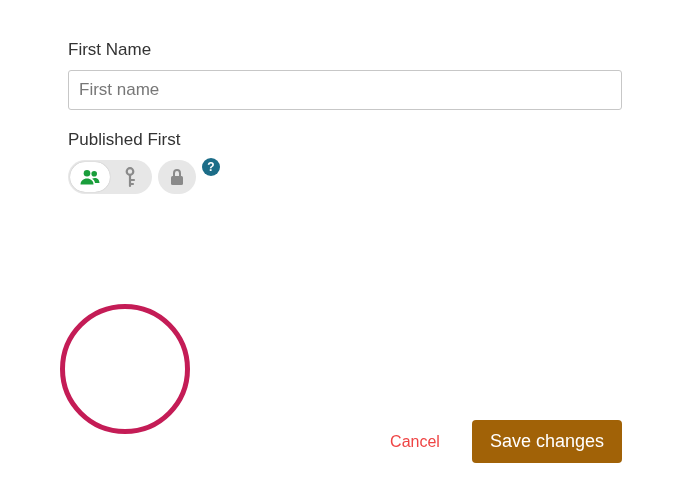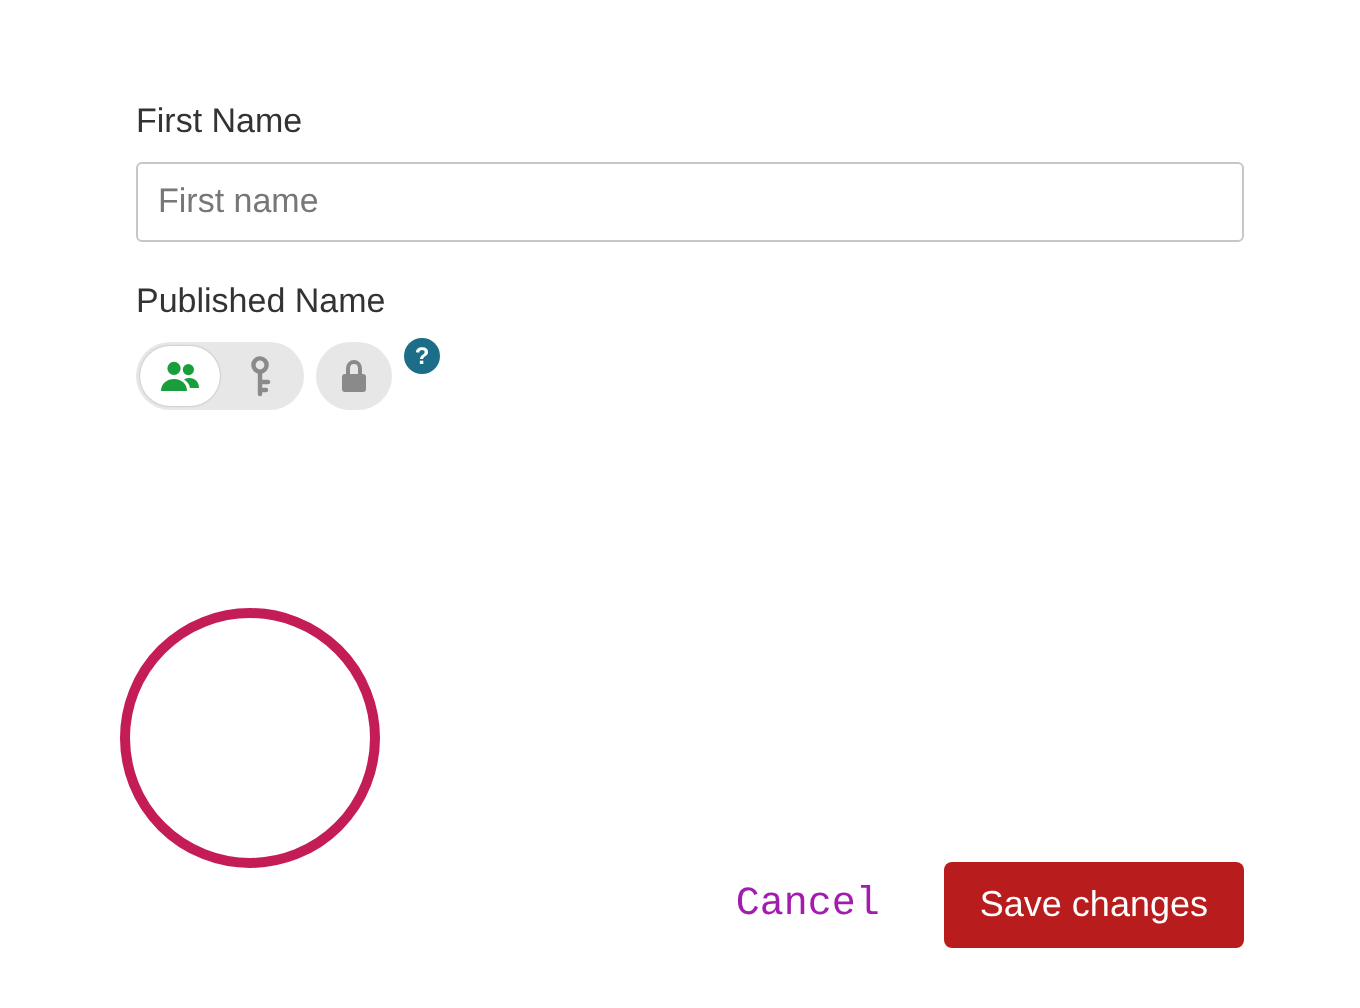--- a/index.html
+++ b/index.html
@@ -6,21 +6,21 @@
   html, body { margin:0; padding:0; }
   body {
     width:680px; height:504px;
     font-family: -apple-system, BlinkMacSystemFont, "Segoe UI", Arial, sans-serif;
     color:#333;
     background:#fff;
     position:relative;
   }
   .form {
     position:absolute;
-    left:68px; top:51px; width:554px;
+    left:68px; top:40px; width:554px;
   }
   .field-label {
     font-size:17px;
     color:#333;
     margin-bottom:10px;
   }
   .text-input {
     width:100%;
     height:40px;
     border:1px solid #c7c7c7;
@@ -77,28 +77,28 @@
     position:absolute;
     left:0; width:100%;
     top:380px;
     display:flex;
     justify-content:flex-end;
     align-items:center;
     gap:26px;
     padding-right:0;
   }
   .btn-cancel {
-    color:#a21caf;
-    font-size:20px;
+    color:#ef4444;
+    font-size:16px;
     background:none; border:none;
     cursor:pointer;
-    font-family:Liberation Mono, monospace;
+    font-family:Liberation Sans, sans-serif;
   }
   .btn-save {
-    background:#b91c1c;
+    background:#a16207;
     color:#fff;
     border:none;
     border-radius:4px;
     font-size:18px;
     padding:11px 18px;
     cursor:pointer;
     font-family:inherit;
   }
 
   .highlight-circle {
@@ -117,21 +117,21 @@
 
 <div class="form">
 
   <div class="field-block">
     <div class="field-label">First Name</div>
     <input class="text-input" type="text" value="First name" style="">
   </div>
 
 
   <div class="field-block tight">
-    <div class="field-label">Published Name</div>
+    <div class="field-label">Published First</div>
   </div>
 
   <div class="vis-row">
     <div class="pill">
       <div class="seg active">
         <span>
           <svg width="22" height="16" viewBox="0 0 22 16">
             <g fill="#1a9e3b">
               <circle cx="8" cy="4.2" r="3.3"></circle>
               <path d="M1.5 15.5c0-3.6 2.9-6 6.5-6s6.5 2.4 6.5 6H1.5z"></path>

